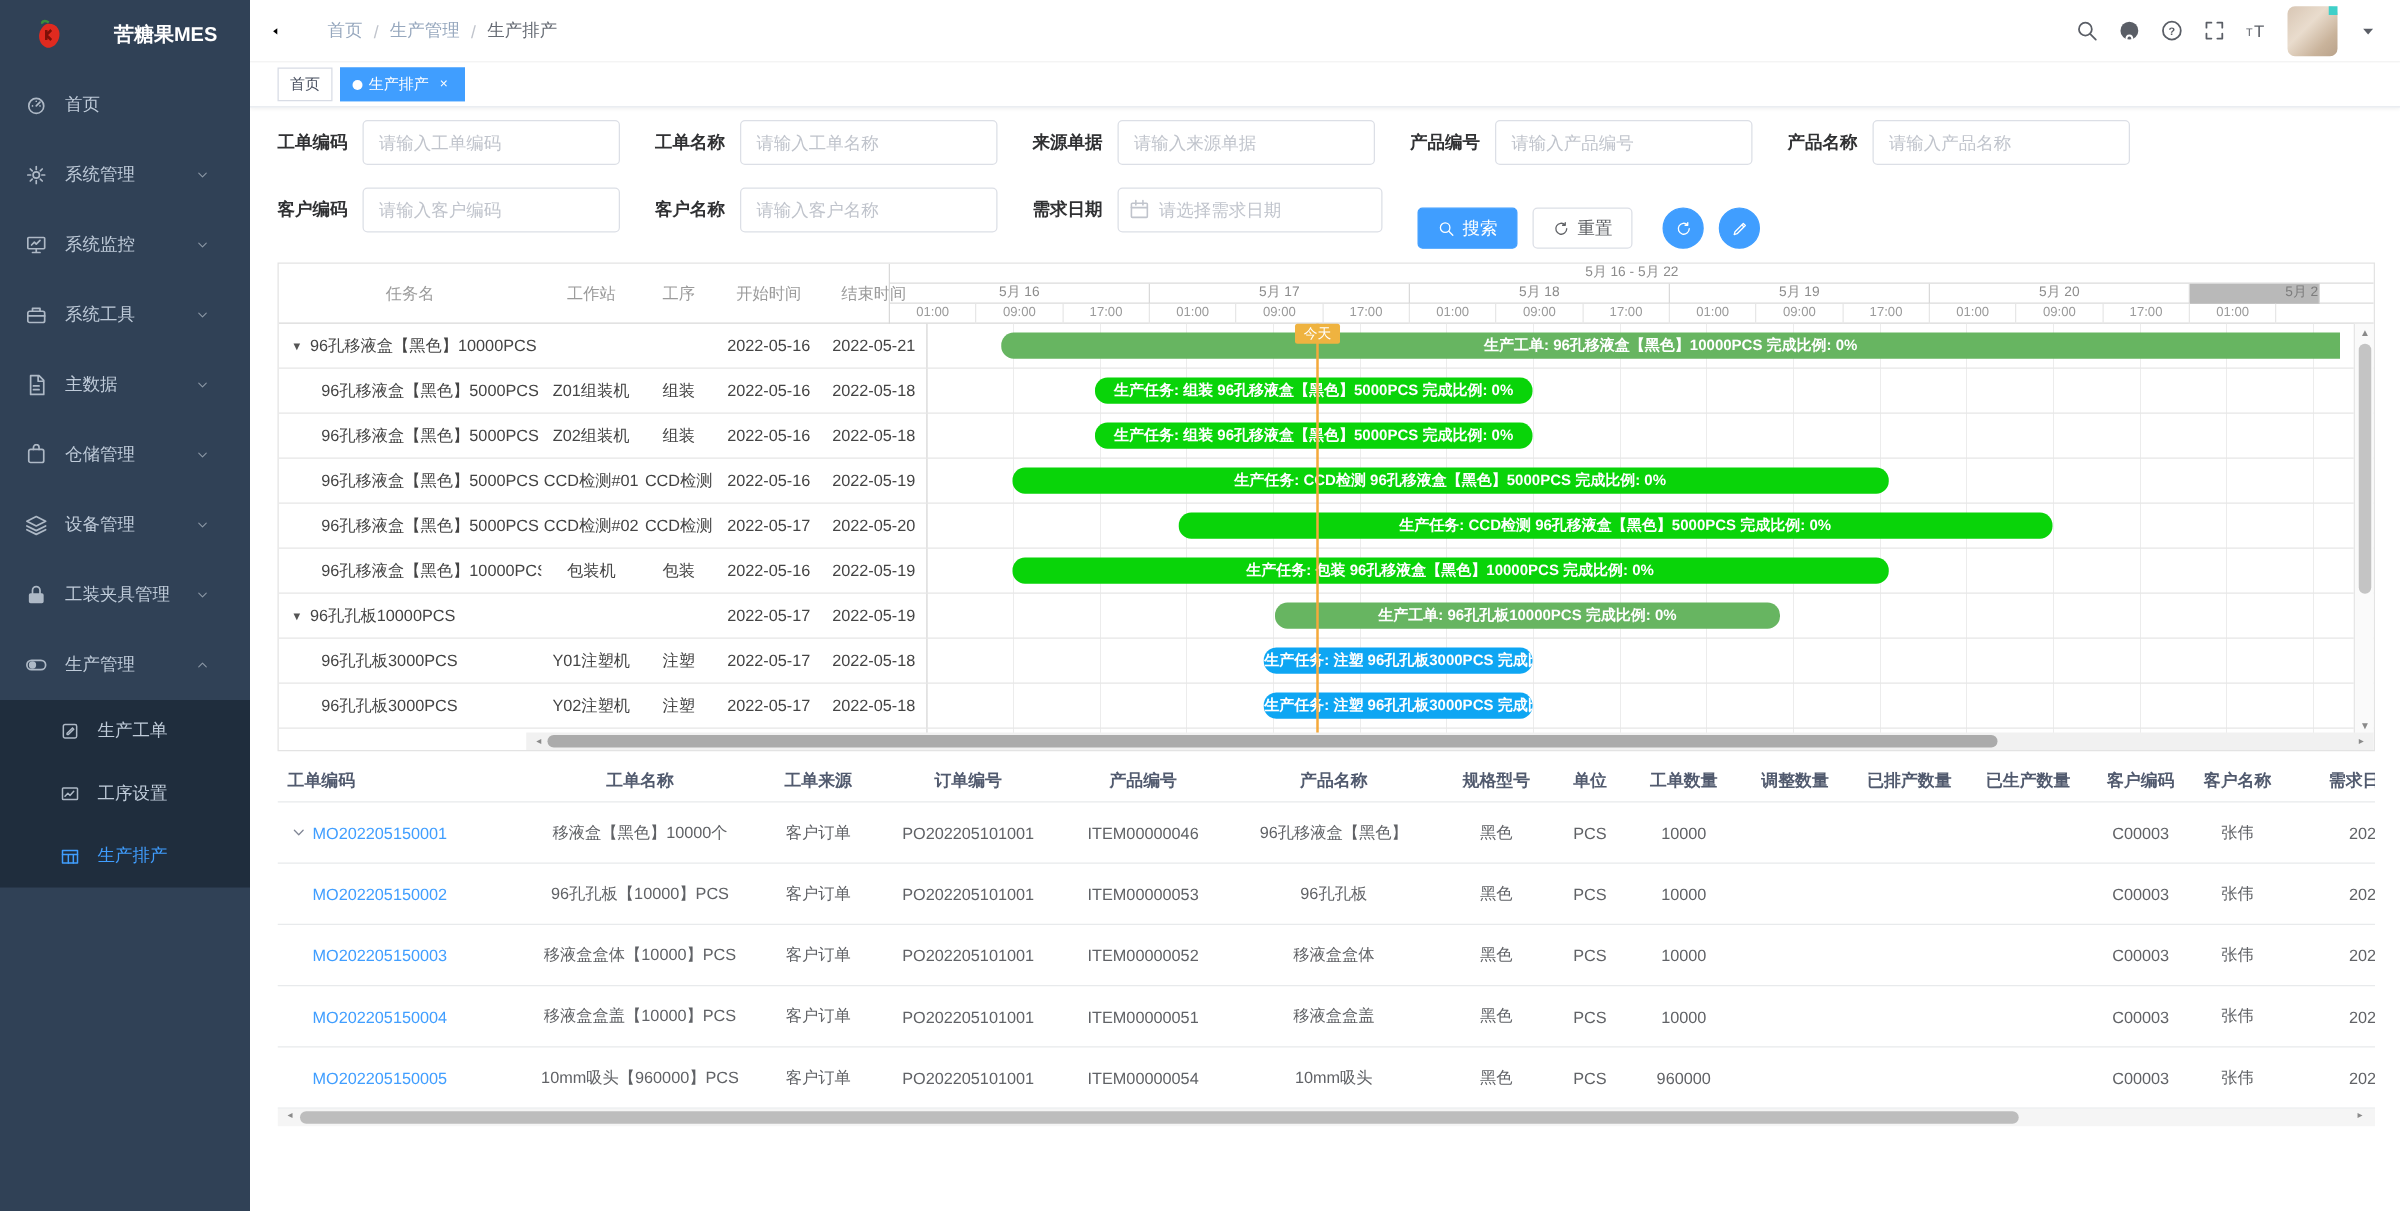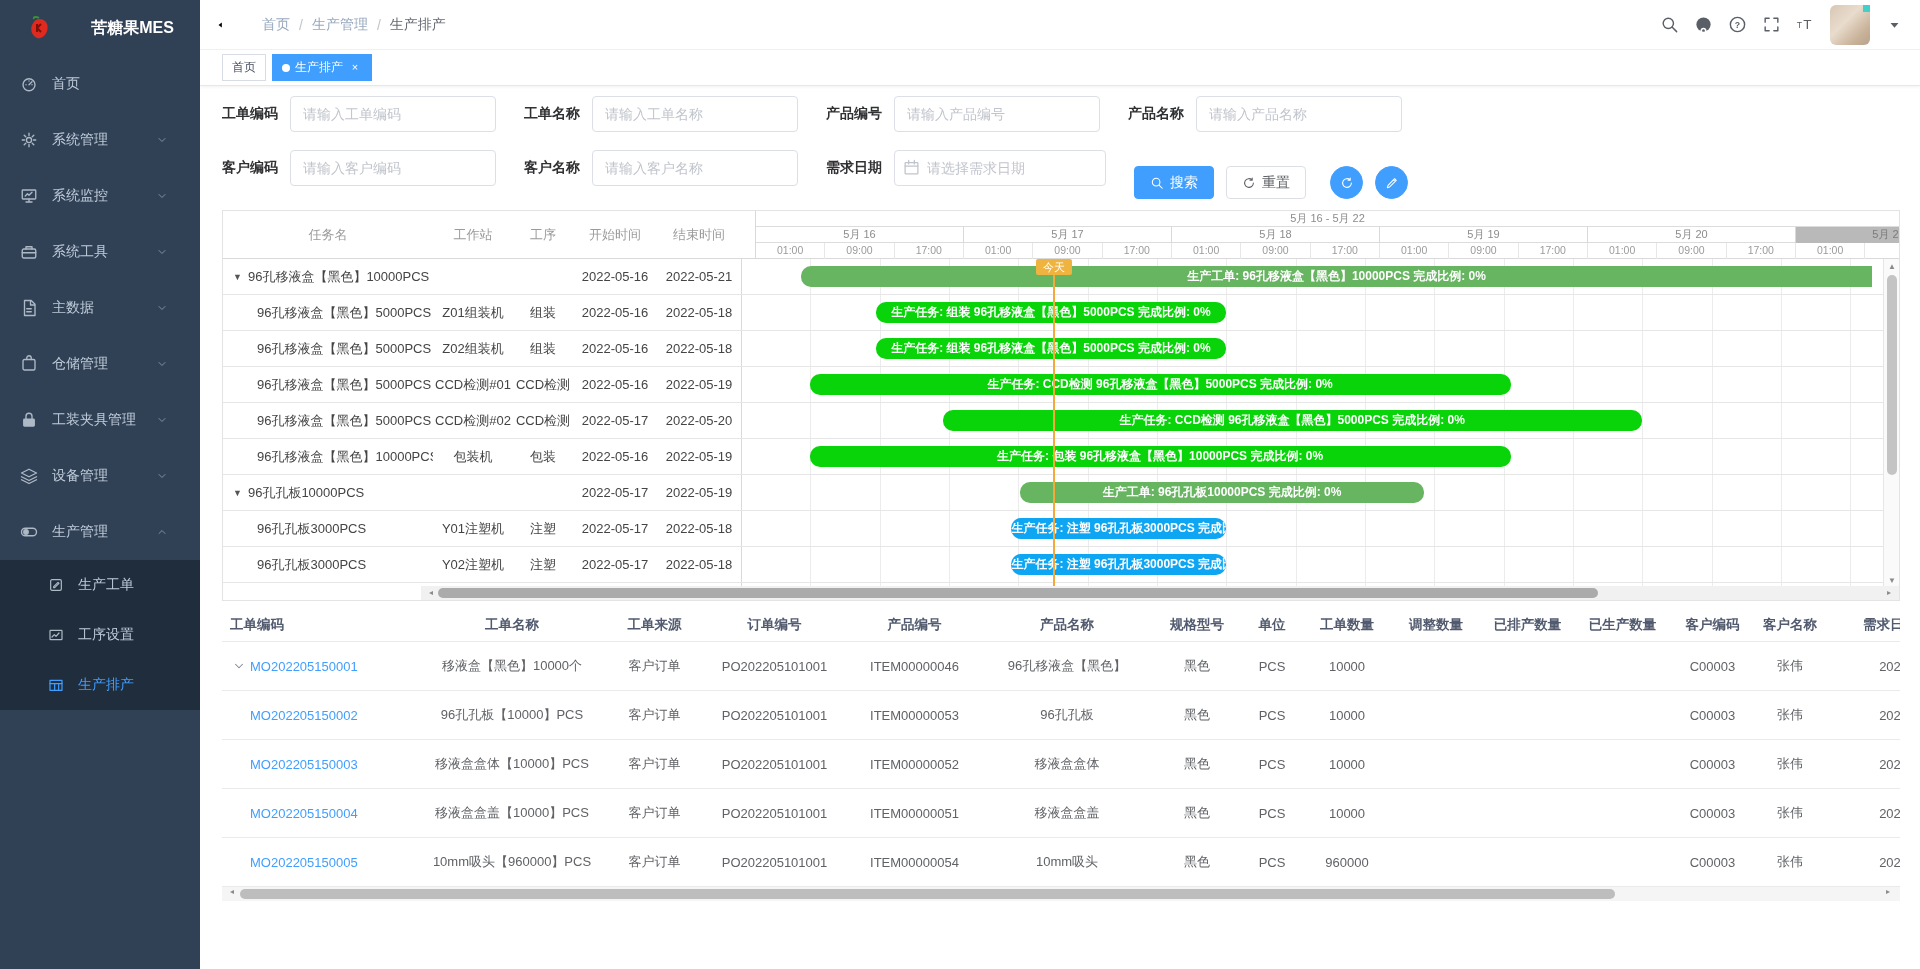--- a/index.html
+++ b/index.html
@@ -56,21 +56,21 @@
   .btn.primary { background:#409EFF; border-color:#409EFF; color:#fff;}
   .btn.circle { width:33px; height:33px; border-radius:50%; padding:0; justify-content:center; background:#409EFF; border-color:#409EFF; color:#fff;}
   .btn + .btn { margin-left:12px;}
   .gapL { margin-left:24px !important;}
 
   
   .gantt { position:absolute; top:210px; left:22px; width:1678px; height:391px; border:1px solid #e3e3e3; background:#fff; overflow:hidden;}
   .g-head { position:absolute; top:0; left:0; right:0; height:48px; border-bottom:1px solid #d9d9d9; }
   .g-lhead { position:absolute; left:0; top:0; width:518px; height:48px; display:flex; align-items:center;}
   .g-lhead .hc { font-size:13px; color:#9b9b9b; text-align:center;}
-  .g-thead { position:absolute; left:532px; top:0; right:0; height:48px; border-left:1px solid #d9d9d9;}
+  .g-thead { position:absolute; left:488px; top:0; right:0; height:48px; border-left:1px solid #d9d9d9;}
   .g-range { height:16px; text-align:center; font-size:11px; color:#8c8c8c; border-bottom:1px solid #dcdcdc; line-height:15px;}
   .g-days { position:relative; height:16px; border-bottom:1px solid #dcdcdc;}
   .g-day { position:absolute; top:0; height:16px; font-size:11px; color:#8c8c8c; text-align:center; line-height:15px; border-right:1px solid #d9d9d9; overflow:hidden;}
   .g-day.gray { background:#b9b9b9; color:#7c7c7c;}
   .g-hours { position:relative; height:16px;}
   .g-hr { position:absolute; top:0; height:16px; font-size:10.5px; color:#9b9b9b; text-align:center; line-height:15px; border-right:1px solid #e7e7e7;}
   .g-body { position:absolute; top:48px; left:0; height:329px; right:0; overflow:hidden;}
   .g-row { position:absolute; left:0; right:0; height:36px; border-bottom:1px solid #e6e6e6;}
   .g-lcell { position:absolute; top:0; height:35px; font-size:13px; color:#444; display:flex; align-items:center; justify-content:center; overflow:hidden; white-space:nowrap;}
   .g-name { justify-content:flex-start !important; }
@@ -173,33 +173,33 @@
             <rect x="4" y="6" width="16" height="14" rx="2"></rect>
             <path d="M9 6V4a3 3 0 0 1 6 0v2"></path>
           </svg>
           <span>仓储管理</span>
           <svg class="ic arr" viewBox="0 0 24 24">
             <path d="M6 9l6 6 6-6"></path>
           </svg>
         </div>
         <div class="menu-item">
           <svg class="ic " viewBox="0 0 24 24">
+            <path d="M12 3l10 5-10 5L2 8z M2 13l10 5 10-5 M2 17l10 5 10-5"></path>
+          </svg>
+          <span>设备管理</span>
+          <svg class="ic arr" viewBox="0 0 24 24">
+            <path d="M6 9l6 6 6-6"></path>
+          </svg>
+        </div>
+        <div class="menu-item">
+          <svg class="ic " viewBox="0 0 24 24">
             <rect x="5" y="11" width="14" height="9" rx="1" fill="currentColor"></rect>
             <path d="M8 11V7a4 4 0 0 1 8 0v4"></path>
           </svg>
           <span>工装夹具管理</span>
-          <svg class="ic arr" viewBox="0 0 24 24">
-            <path d="M6 9l6 6 6-6"></path>
-          </svg>
-        </div>
-        <div class="menu-item">
-          <svg class="ic " viewBox="0 0 24 24">
-            <path d="M12 3l10 5-10 5L2 8z M2 13l10 5 10-5 M2 17l10 5 10-5"></path>
-          </svg>
-          <span>设备管理</span>
           <svg class="ic arr" viewBox="0 0 24 24">
             <path d="M6 9l6 6 6-6"></path>
           </svg>
         </div>
         <div class="menu-item">
           <svg class="ic " viewBox="0 0 24 24">
             <rect x="2" y="7" width="20" height="10" rx="5"></rect>
             <circle cx="8" cy="12" r="3" fill="currentColor"></circle>
           </svg>
           <span>生产管理</span>
@@ -290,20 +290,27 @@
   <div class="finp ">
     
     <input placeholder="请输入工单编码" style="">
   </div>
           </div>
           <div class="fgroup">
   <label class="flab">工单名称</label>
   <div class="finp ">
     
     <input placeholder="请输入工单名称" style="">
+  </div>
+          </div>
+          <div class="fgroup">
+  <label class="flab">来源单据</label>
+  <div class="finp ">
+    
+    <input placeholder="请输入来源单据" style="">
   </div>
           </div>
           <div class="fgroup">
   <label class="flab">产品编号</label>
   <div class="finp ">
     
     <input placeholder="请输入产品编号" style="">
   </div>
           </div>
           <div class="fgroup">

